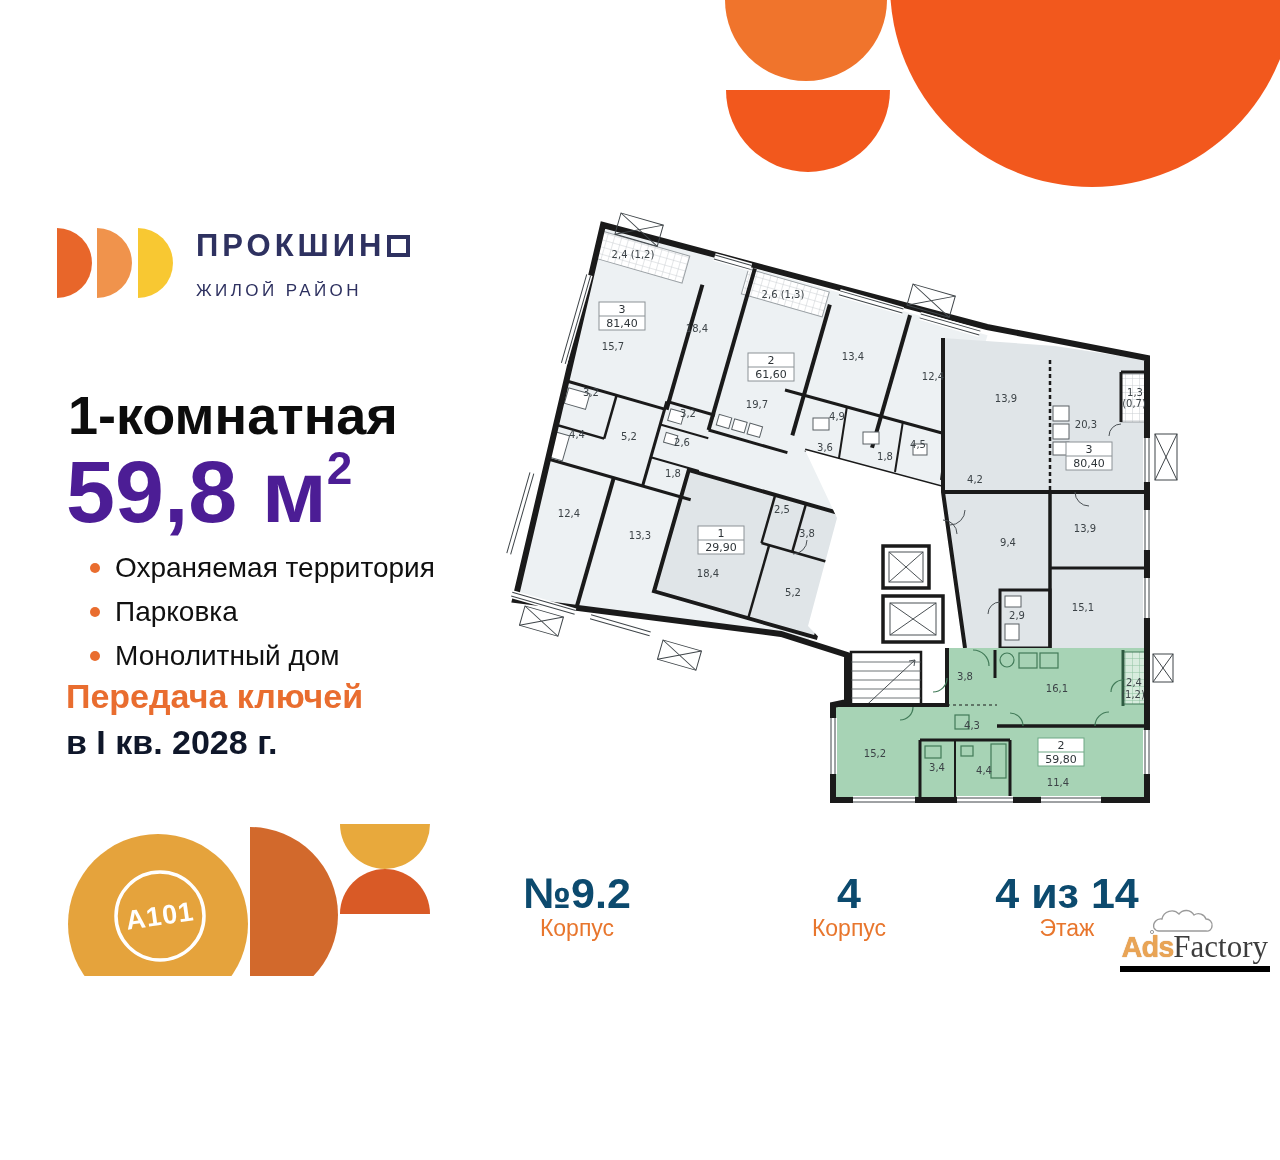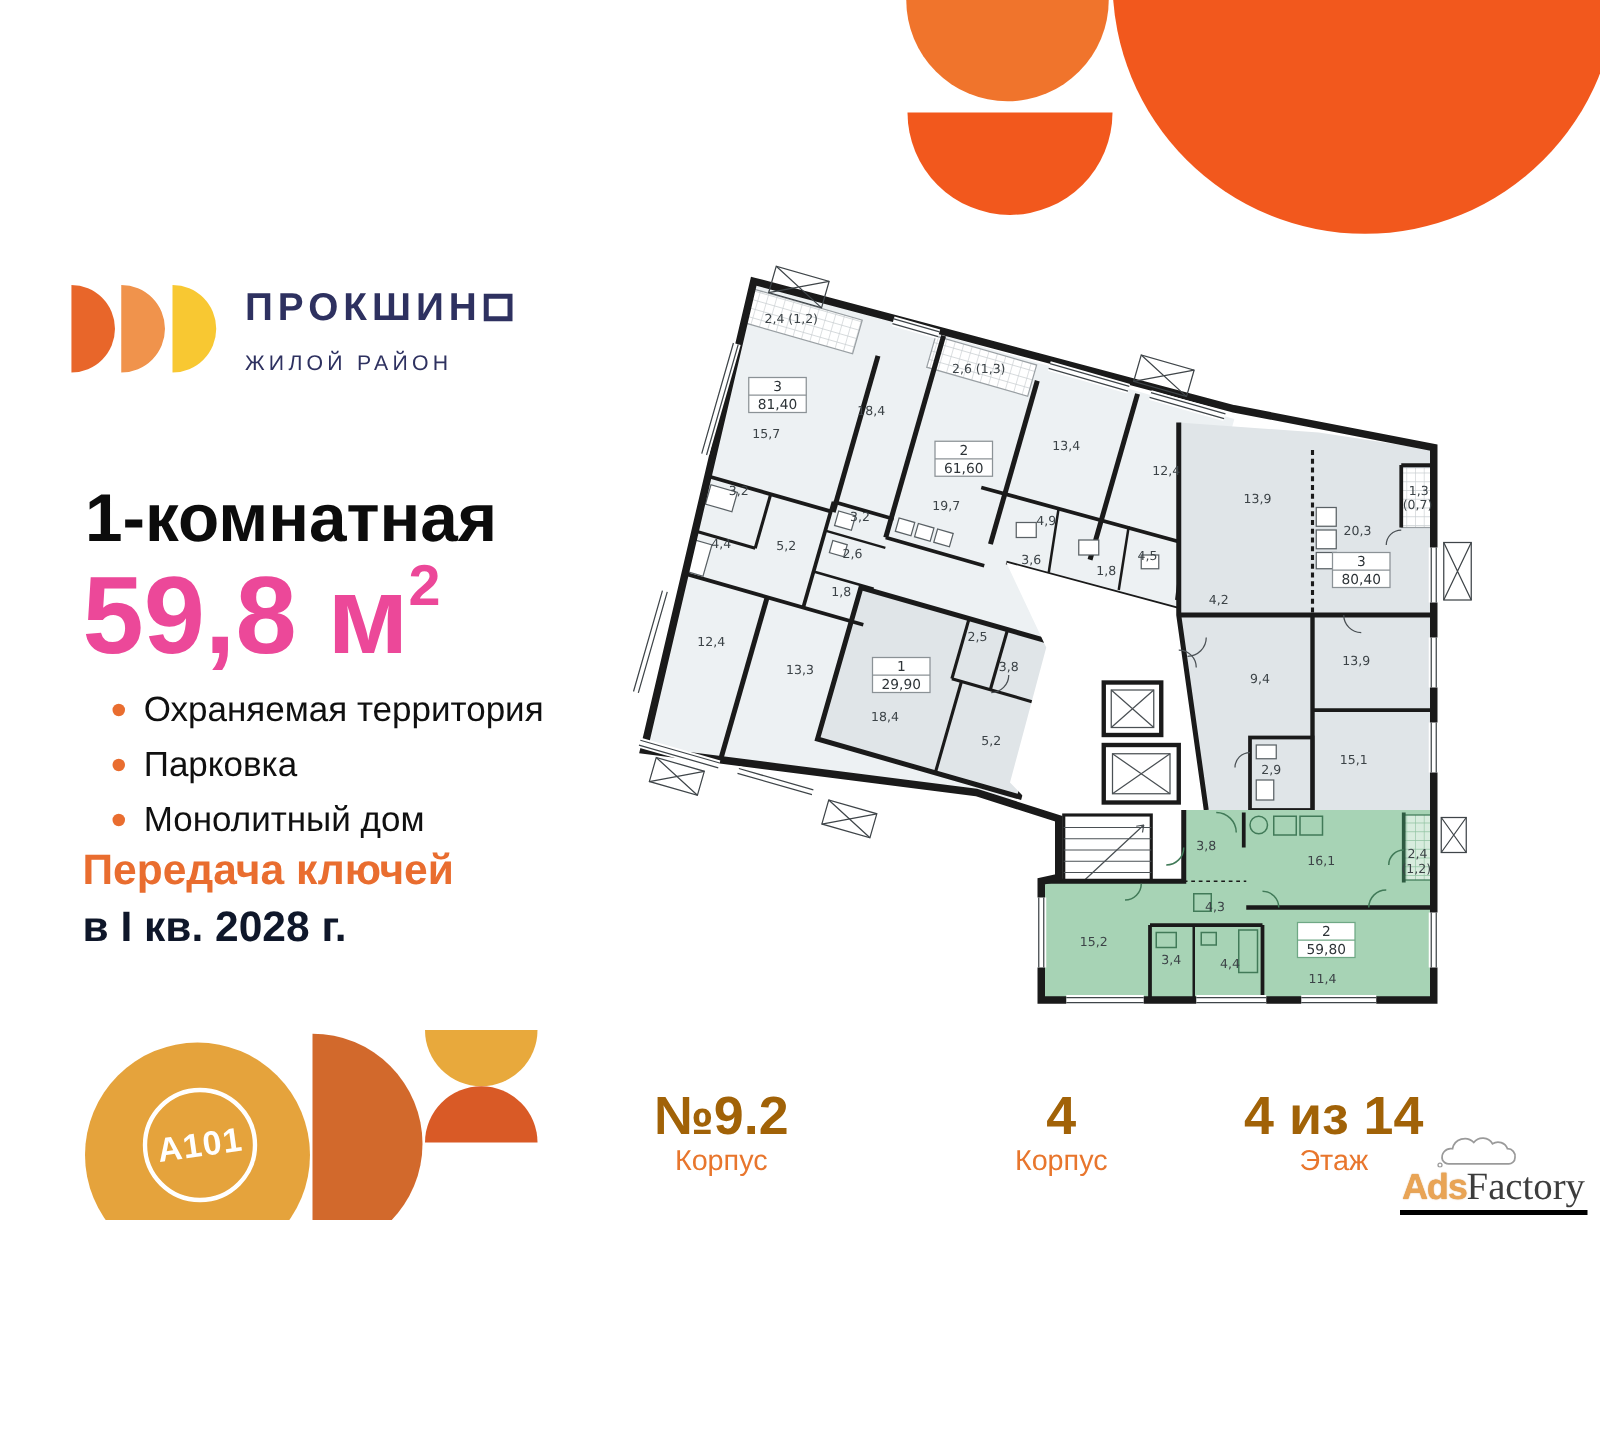--- a/index.html
+++ b/index.html
@@ -10,41 +10,41 @@
   
   .brand{position:absolute;left:57px;top:226px;width:400px;height:75px;}
   .brand-discs{position:absolute;left:0;top:1px;}
   .brand-text{position:absolute;left:139px;top:4px;color:#2E3160;}
   .brand-name{font-size:31px;font-weight:700;letter-spacing:4px;line-height:1;}
   .brand-name .sqo{display:inline-block;box-sizing:border-box;width:0.72em;height:0.70em;
       border:0.14em solid #2E3160;overflow:hidden;color:transparent;vertical-align:-0.02em;margin-left:2px;}
   .brand-tagline{font-size:17px;font-weight:500;letter-spacing:3.4px;margin-top:20px;}
   
   .headline{position:absolute;left:68px;top:384px;font-size:54px;font-weight:700;color:#0c0c0c;letter-spacing:0;}
-  .area-line{position:absolute;left:66px;top:444px;font-size:88px;font-weight:700;color:#ec4899;line-height:1.05;}
+  .area-line{position:absolute;left:66px;top:444px;font-size:88px;font-weight:700;color:#4c1d95;line-height:1.05;}
   .area-line sup{font-size:46px;vertical-align:38px;font-weight:700;}
   .features{position:absolute;left:86px;top:548px;list-style:none;margin:4px;padding:0;}
   .features li{font-size:28px;color:#101010;margin-bottom:12px;display:flex;align-items:center;font-weight:400;}
   .features .dot{width:10px;height:10px;border-radius:50%;background:#E96D2F;margin-right:15px;flex:0 0 auto;}
   .handover{position:absolute;left:66px;top:674px;}
   .handover-l1{font-size:34px;font-weight:700;color:#E96D2F;line-height:1.35;}
   .handover-l2{font-size:34px;font-weight:700;color:#0f172a;line-height:1.35;}
   
   .dev-logo{position:absolute;left:60px;top:818px;}
   
   .info-col{position:absolute;transform:translateX(-50%);text-align:center;}
-  .info-num{font-size:43px;font-weight:700;color:#a16207;line-height:1;}
+  .info-num{font-size:43px;font-weight:700;color:#0c4a6e;line-height:1;}
   .info-cap{font-size:23px;color:#E8762D;}
   
   .plan{position:absolute;left:495px;top:210px;width:690px;height:600px;}
   .room-label{font-size:10px;fill:#3C4347;text-anchor:middle;font-family:"DejaVu Sans",sans-serif;}
   .apt-num,.apt-area{font-size:11px;fill:#2E3438;text-anchor:middle;font-family:"DejaVu Sans",sans-serif;}
   
   .watermark{position:absolute;right:4px;bottom:2px;width:190px;height:60px;}
-  .wm-text{position:absolute;right:6px;bottom:2px;white-space:nowrap;border-bottom:4px solid #000000;padding:0 2px 1px 2px;}
+  .wm-text{position:absolute;right:6px;bottom:2px;white-space:nowrap;border-bottom:6px solid #000000;padding:0 2px 1px 2px;}
   .wm-ads{font-family:"Liberation Sans",sans-serif;font-weight:700;font-size:29px;color:#E9A455;
           text-shadow:0 0 1px #c77f2f;letter-spacing:-1px;}
   .wm-factory{font-family:"Liberation Serif",serif;font-size:31px;color:#3d3d3d;}
   .wm-cloud{position:absolute;right:52px;bottom:40px;}
 </style>
 </head>
 <body>
 
 <div class="canvas">
 

